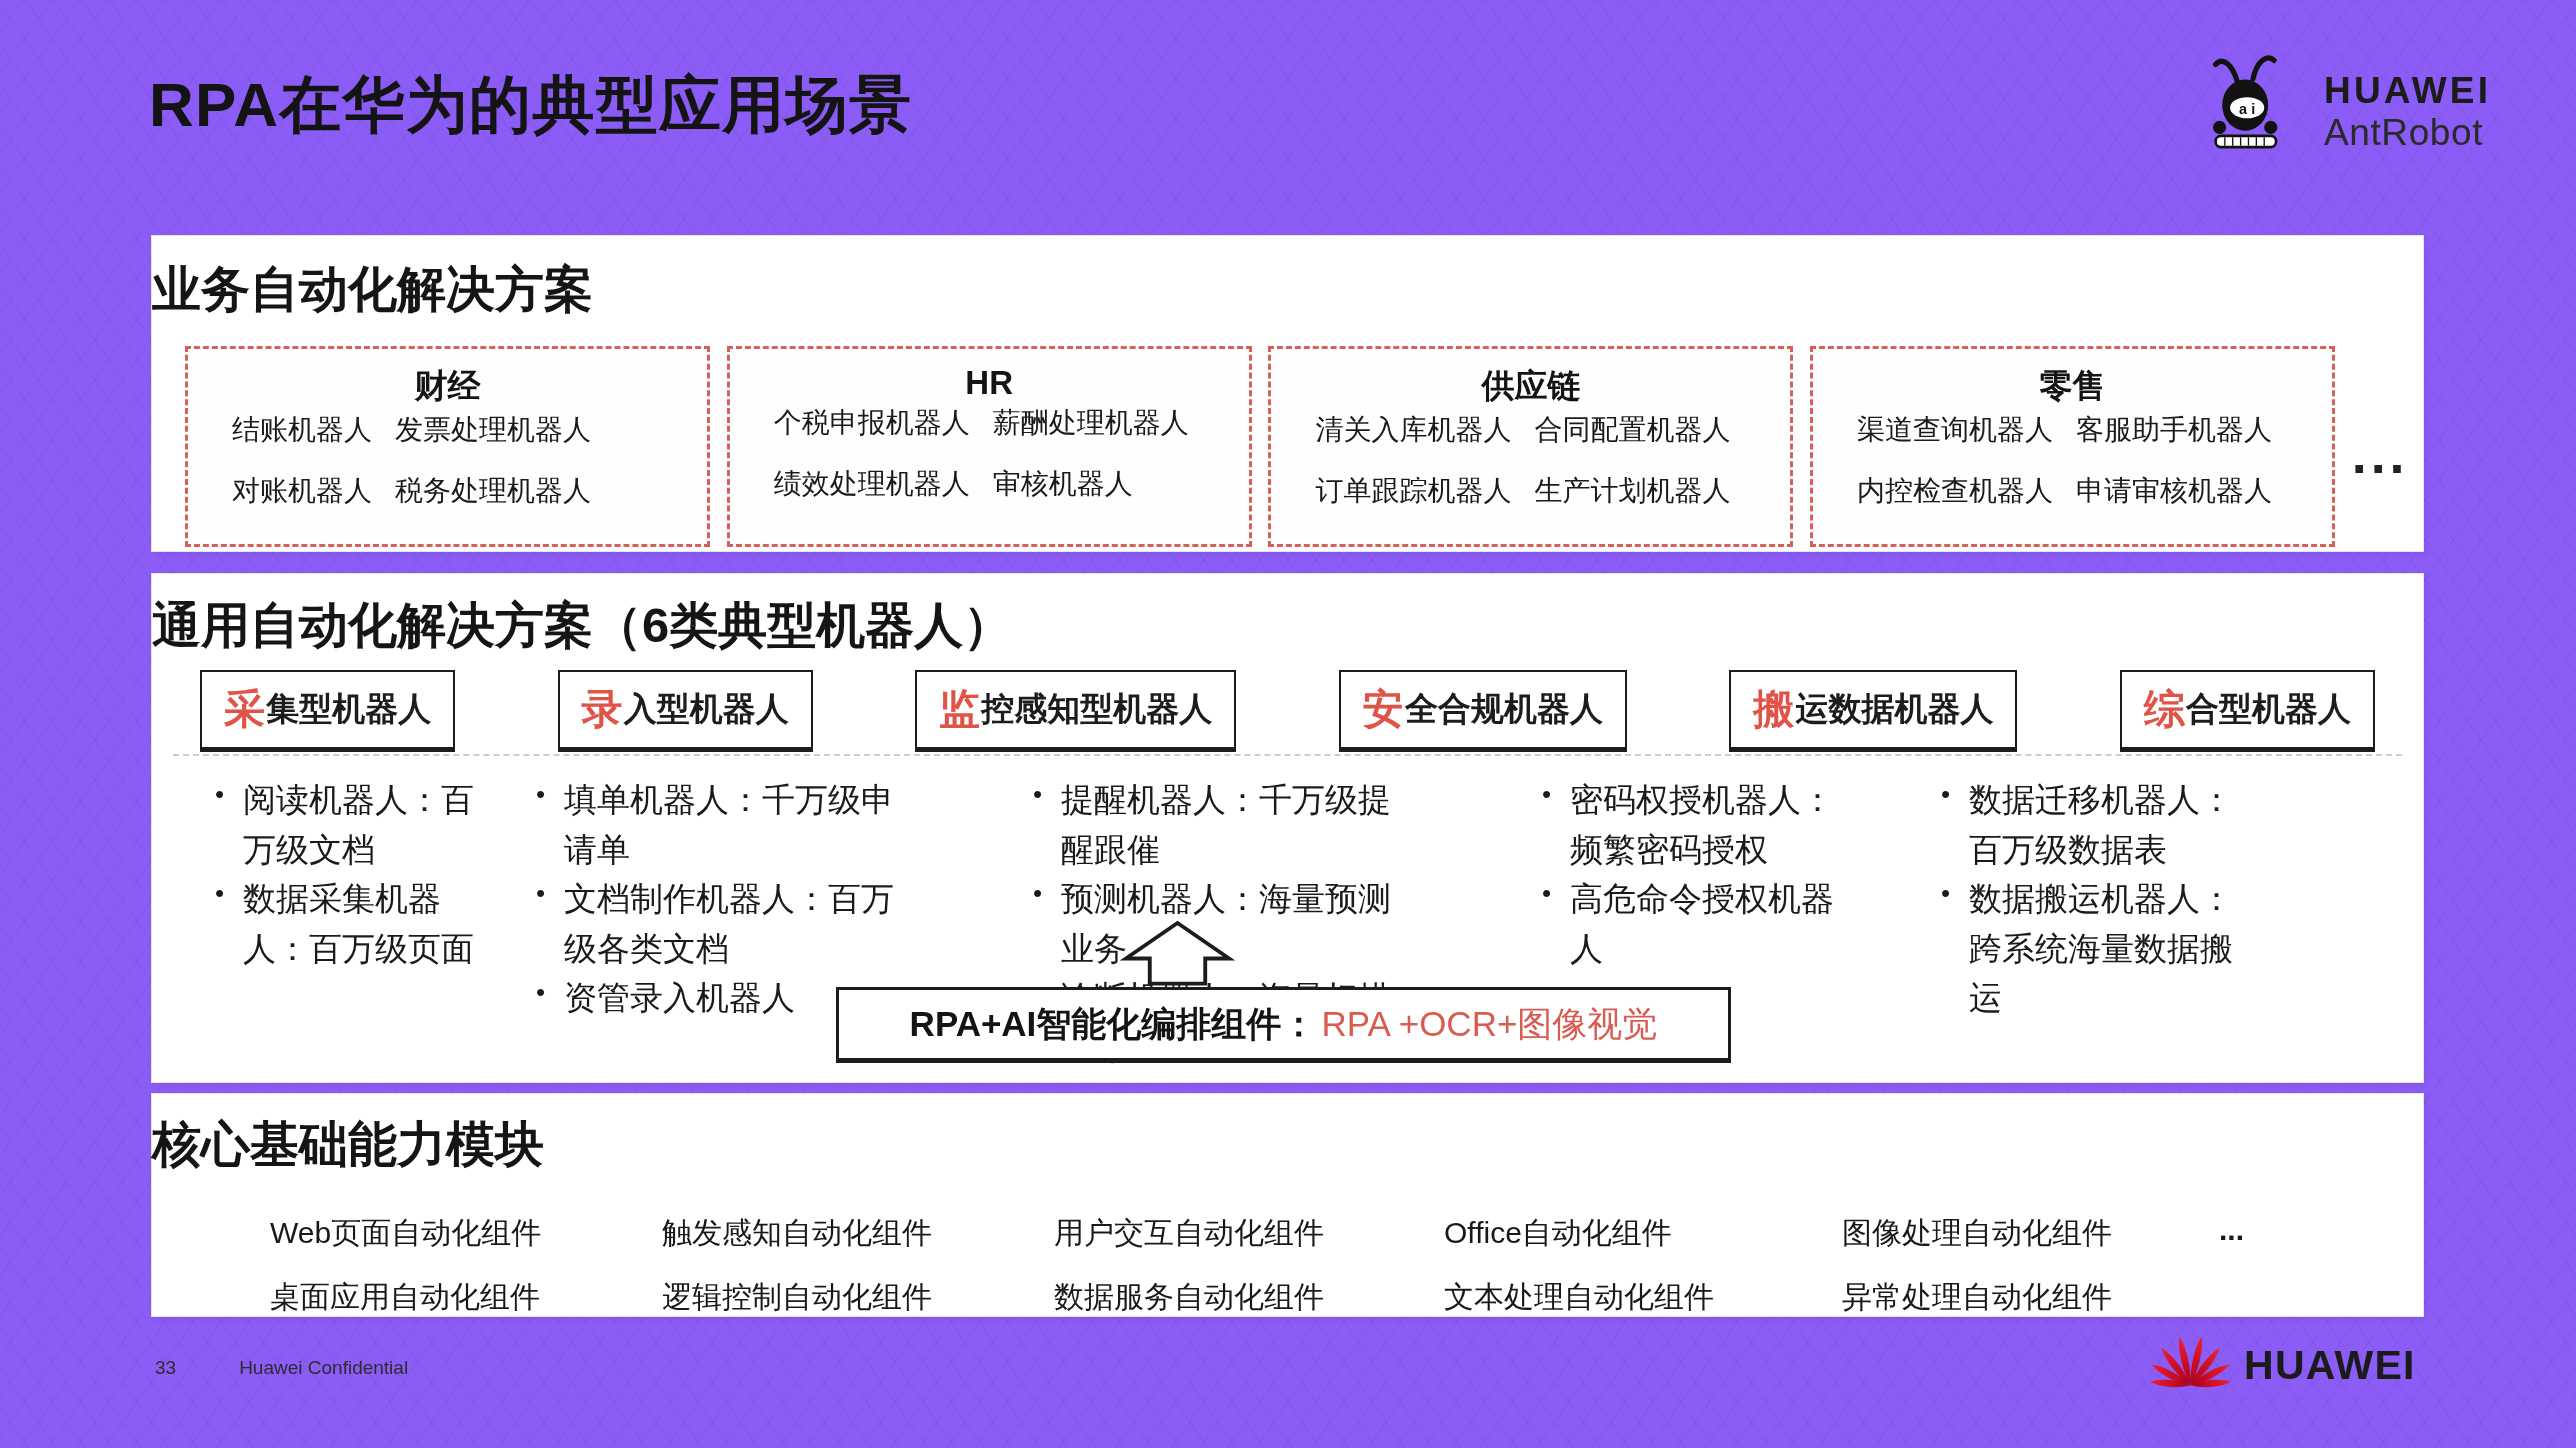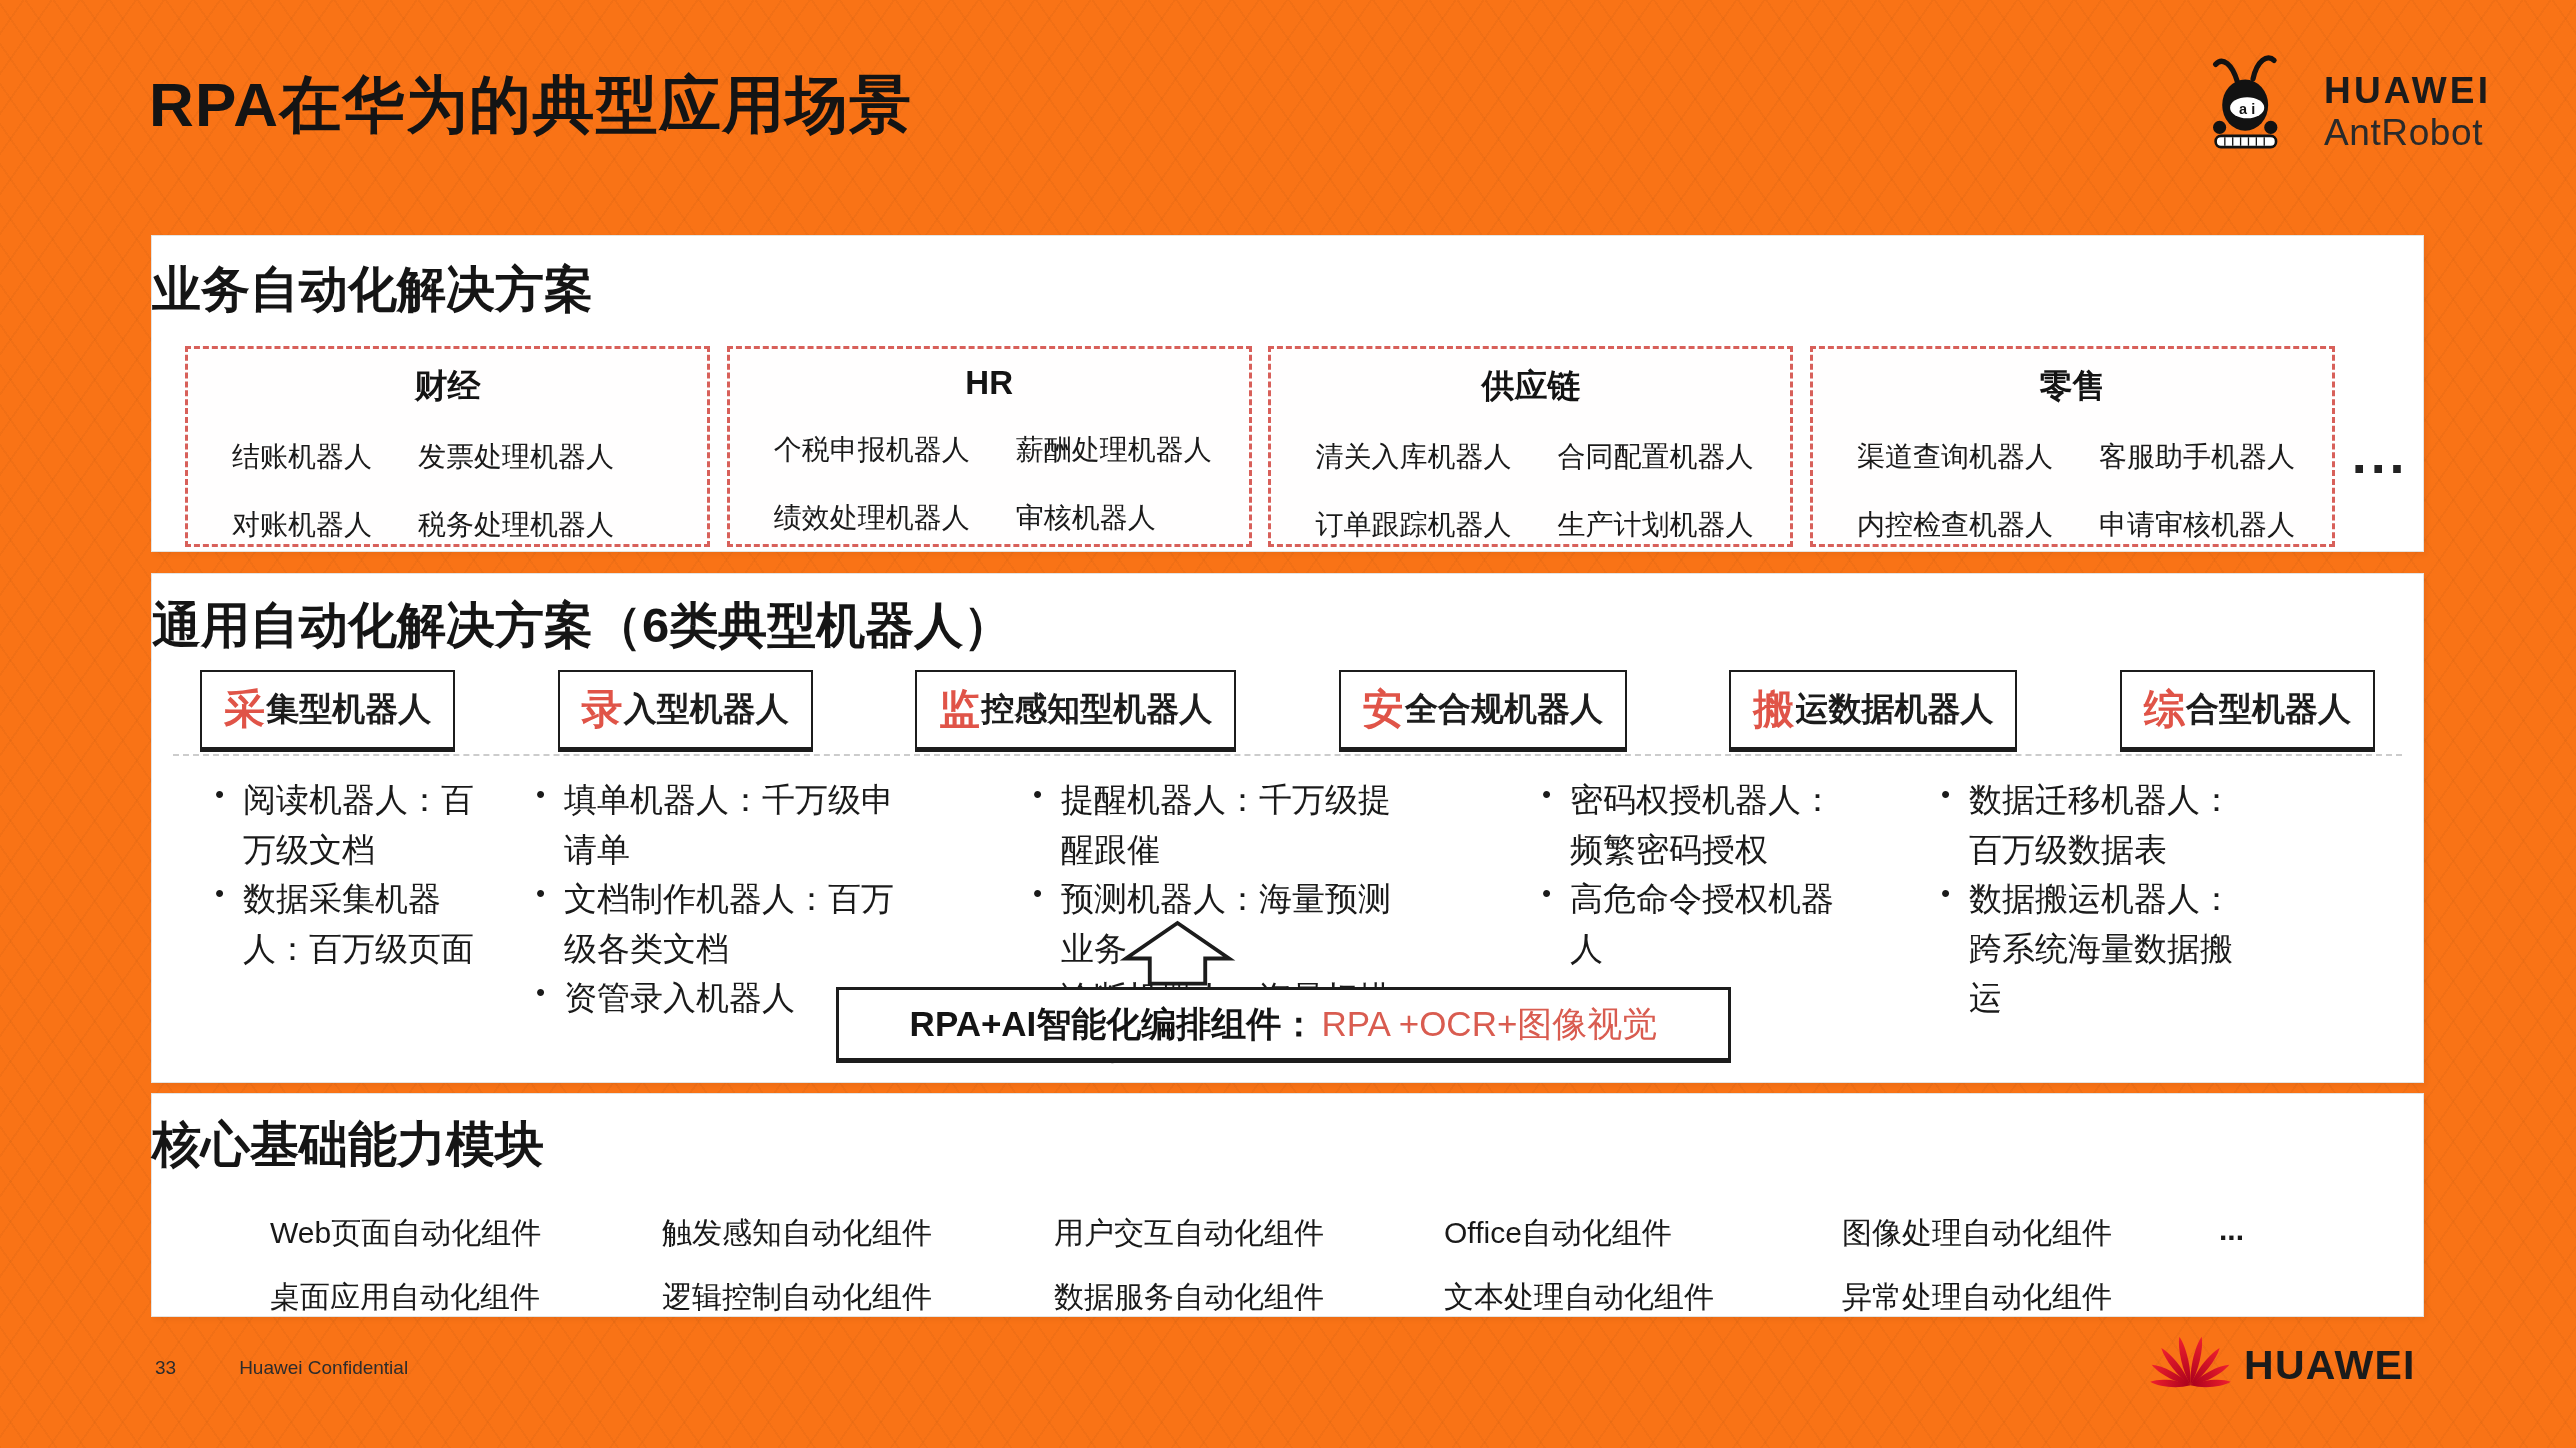--- a/index.html
+++ b/index.html
@@ -1,18 +1,18 @@
 <!DOCTYPE html>
 <html style="font-size:10.3px"><head>
 <meta charset="utf-8">
 <style>
   * { margin:0; padding:0; box-sizing:border-box; }
   html,body { background:#e9e9e7; }
   body { font-family:"Liberation Sans", sans-serif; color:#1c1c1c; }
-  .stage { position:relative; width:2576px; height:1449px; background:#f97316; overflow:hidden; }
+  .stage { position:relative; width:2576px; height:1449px; background:#8b5cf6; overflow:hidden; }
   .stage::before { content:""; position:absolute; inset:0; z-index:0;
     background-image:
       repeating-linear-gradient(55deg,  rgba(0,0,0,0.030) 0 1.9px, transparent 1.9px 23px),
       repeating-linear-gradient(-55deg, rgba(0,0,0,0.030) 0 1.9px, transparent 1.9px 23px); }
   .layer { position:relative; z-index:1; }
 
   
   .page-title { position:absolute; left:149px; top:63px; font-size:62px; font-weight:900;
     letter-spacing:1.3px; color:#141414; }
   .brand { position:absolute; left:2207px; top:46px; display:flex; align-items:flex-start; gap:38px; }
@@ -25,21 +25,21 @@
     border:1.3px solid #e4e4e2; box-shadow:2.6px 3.2px 5.2px rgba(0,0,0,0.05); }
   .card h2 { font-size:49px; font-weight:800; color:#151515; }
 
   
   .card-business { top:235px; height:317px; }
   .card-business h2 { margin-top:20.6px; }
   .biz-row { display:flex; margin:23px 0 0 33px; gap:16.7px; align-items:flex-start; }
   .biz-box { width:525px; height:201px; border:3.2px dashed #d8605a; background:#fffefe; }
   .biz-box h3 { text-align:center; font-size:33px; font-weight:800; margin-top:15.5px; color:#141414; }
   .biz-items { display:grid; grid-template-columns:repeat(2, max-content); column-gap:46px;
-    row-gap:30px; padding-left:44px; margin-top:29px; font-size:28px; color:#1a1a1a; }
+    row-gap:30px; padding-left:44px; margin-top:2px; font-size:28px; color:#1a1a1a;gap:23px; }
   .more-dots { align-self:center; margin-top:18px; font-size:54px; font-weight:900;
     letter-spacing:3.9px; color:#222; line-height:0.4; }
 
   
   .card-general { top:561px; height:510px;margin-top:12px; }
   .card-general h2 { margin-top:19.3px; }
   .type-row { display:flex; justify-content:space-between; margin:10.3px 48px 0 48px; }
   .type-box { height:82px; border:2.6px solid #1c1c1c; border-bottom-width:5.8px; background:#fff;
     display:flex; align-items:center; justify-content:center; padding:0 22px;
     font-size:33px; font-weight:800; white-space:nowrap; }

